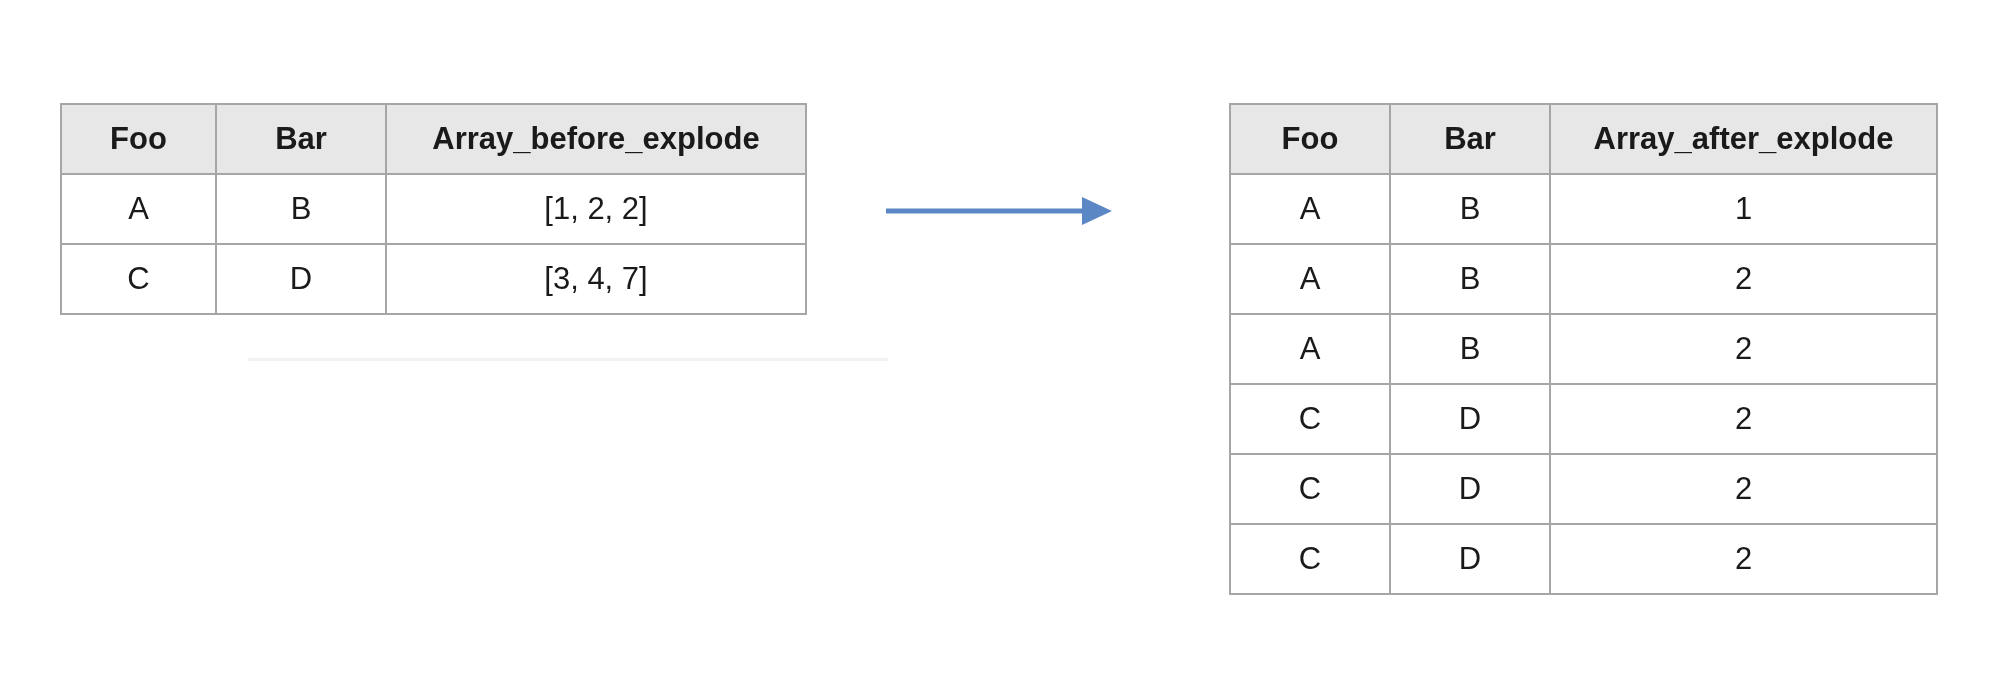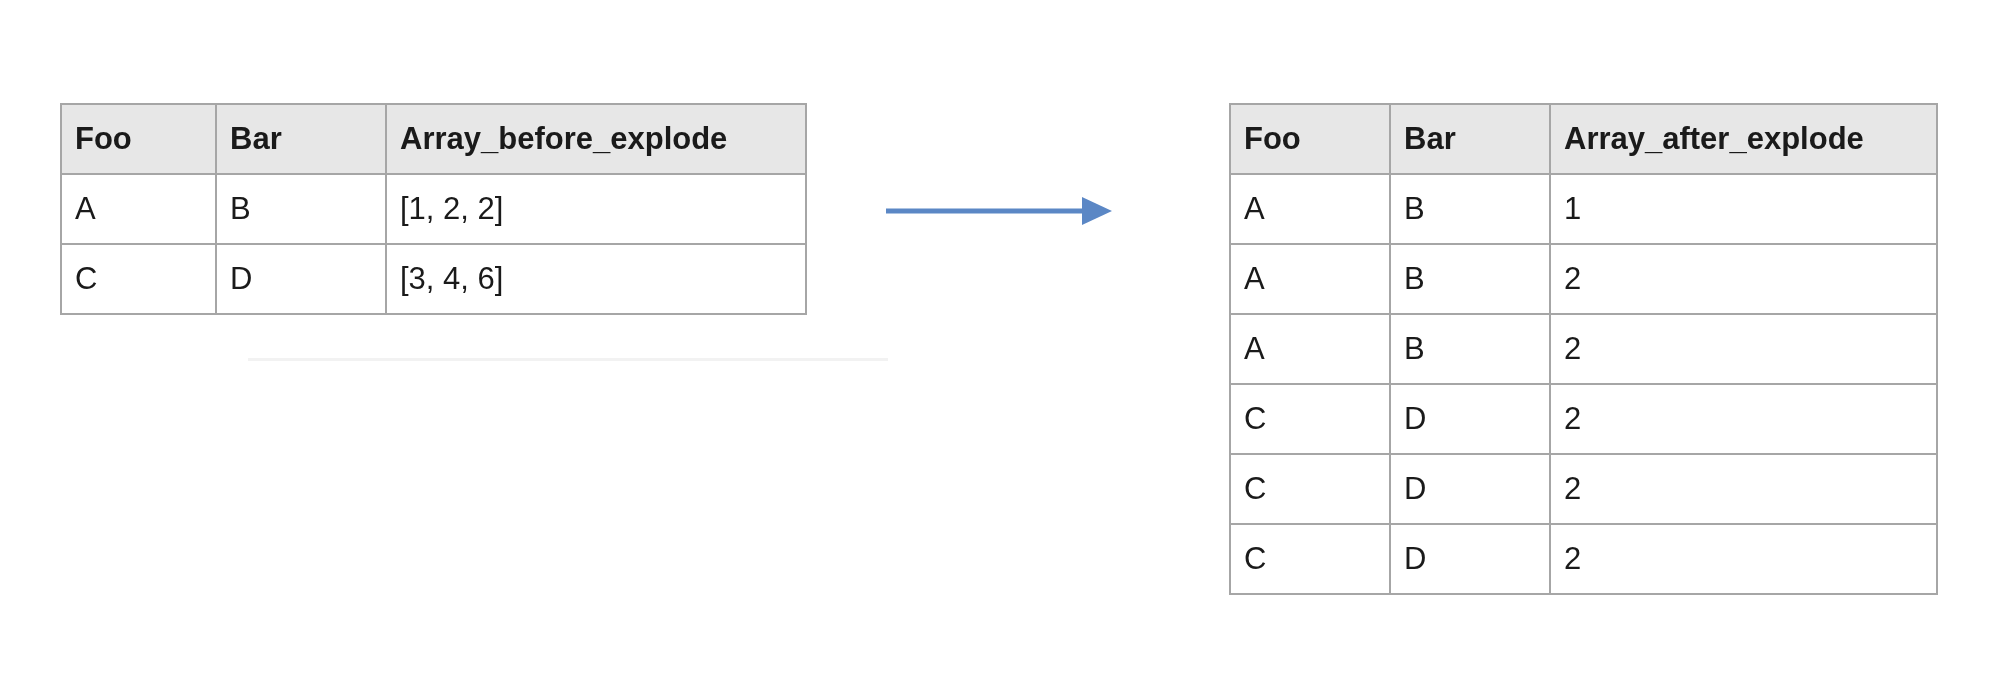--- a/index.html
+++ b/index.html
@@ -17,21 +17,21 @@
   table.data-table {
     position: absolute;
     border-collapse: collapse;
     table-layout: fixed;
     background: #ffffff;
   }
 
   .data-table th,
   .data-table td {
     border: 2px solid #a6a6a6;
-    text-align: left;
+    text-align: center;
     vertical-align: middle;
     padding: 0 13px;
     font-size: 31px;
     color: #1a1a1a;
     height: 70px;
     overflow: hidden;
     white-space: nowrap;
   }
 
   .data-table th {
@@ -84,21 +84,21 @@
       </thead>
     <tbody>
         <tr>
           <td>A</td>
           <td>B</td>
           <td>[1, 2, 2]</td>
         </tr>
         <tr>
           <td>C</td>
           <td>D</td>
-          <td>[3, 4, 6]</td>
+          <td>[3, 4, 7]</td>
         </tr>
       </tbody>
   </table>
 
   <div class="arrow-wrap">
     <svg width="240" height="44" viewBox="0 0 240 44" aria-hidden="true">
       <line x1="6" y1="22" x2="204" y2="22" stroke-width="5" stroke="#5b87c5"></line>
       <path d="M202 8 L232 22 L202 36 Z" fill="#5b87c5"></path>
     </svg>
   </div>

